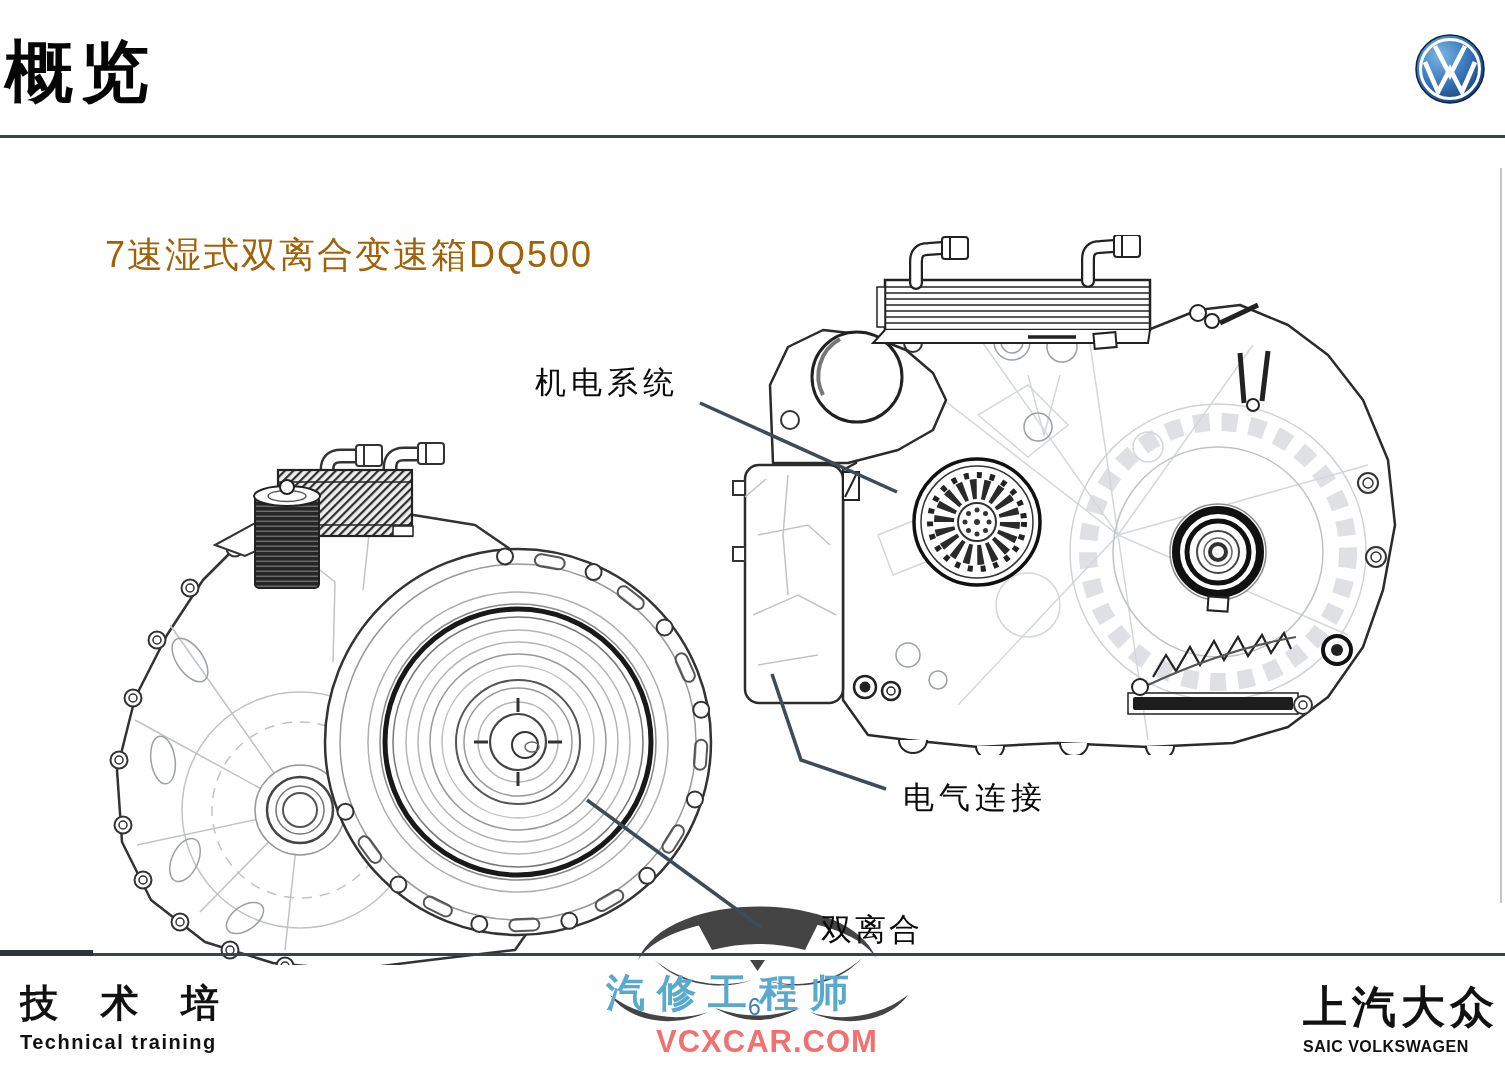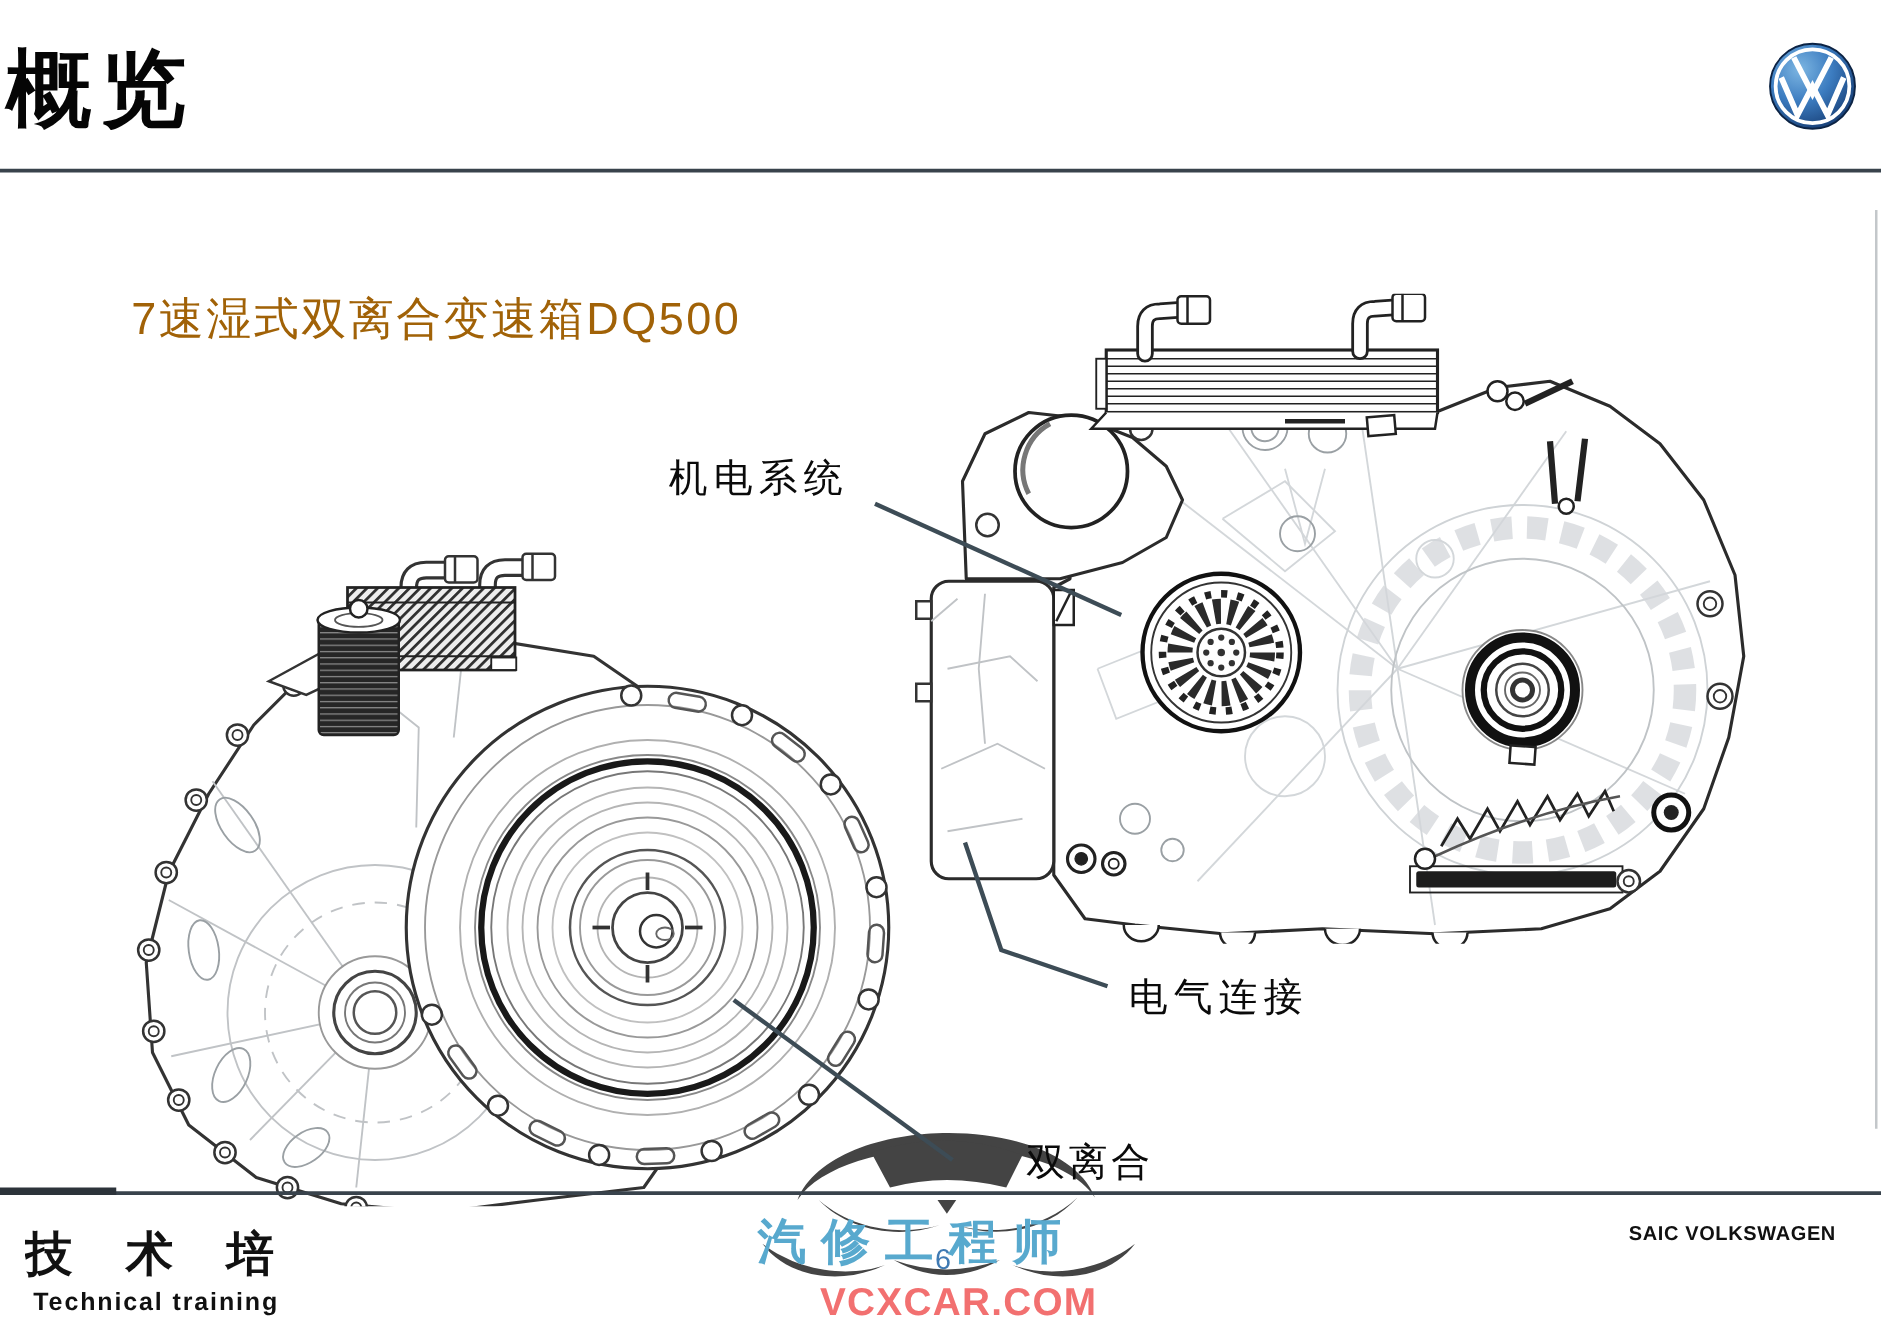--- a/index.html
+++ b/index.html
@@ -21,21 +21,21 @@
   
   .callout{font-size:31px;color:#0a0a0a;letter-spacing:5px;white-space:nowrap;}
   .callout-electrical{left:535px;top:362px;}
   .callout-mechatronic{left:903px;top:777px;}
   .callout-clutch{left:821px;top:909px;letter-spacing:3px;}
   
   .footer-rule{left:0;top:953px;width:1505px;height:3px;background:#39434c;}
   .footer-rule-thick{left:0;top:950px;width:93px;height:6px;background:#2c333a;}
   .footer-left{left:20px;top:978px;width:210px;height:80px;overflow:hidden;white-space:nowrap;}
   .footer-left-cn{font-size:38px;font-weight:bold;letter-spacing:16px;color:#111;}
-  .footer-left-en{font-size:20px;font-weight:bold;letter-spacing:1.5px;color:#111;margin-top:2px;text-align:center;}
+  .footer-left-en{font-size:20px;font-weight:bold;letter-spacing:1.5px;color:#111;margin-top:2px;}
   .footer-right{right:0;top:978px;width:202px;height:80px;overflow:hidden;white-space:nowrap;}
   .footer-right-cn{font-size:44px;font-weight:bold;letter-spacing:5px;color:#111;}
   .footer-right-en{font-size:16px;font-weight:bold;letter-spacing:0.5px;color:#111;margin-top:1px;}
   
   .wm-brand{left:606px;top:966px;font-size:39px;font-weight:bold;letter-spacing:12px;color:#58a9ce;}
   .wm-url{left:656px;top:1024px;font-size:31px;font-weight:bold;letter-spacing:1px;color:#f27070;}
   .page-number{left:748px;top:994px;font-size:23px;color:#3f7ab3;}
   .edge-line{left:1500px;top:168px;width:2px;height:735px;background:#c3c7ca;}
   svg{display:block;}
 </style>
@@ -386,19 +386,20 @@
 <div class="abs footer-rule"></div>
 <div class="abs footer-rule-thick"></div>
 <div class="abs edge-line"></div>
 
 <div class="abs footer-left">
   <div class="footer-left-cn">技 术 培 训</div>
   <div class="footer-left-en">Technical training</div>
 </div>
 
 <div class="abs footer-right">
+  <div class="footer-right-cn">上汽大众</div>
   <div class="footer-right-en">SAIC VOLKSWAGEN</div>
 </div>
 
 <div class="abs page-number">6</div>
 
 <div class="abs wm-brand">汽修工程师</div>
 <div class="abs wm-url">VCXCAR.COM</div>
 
 </body></html>

